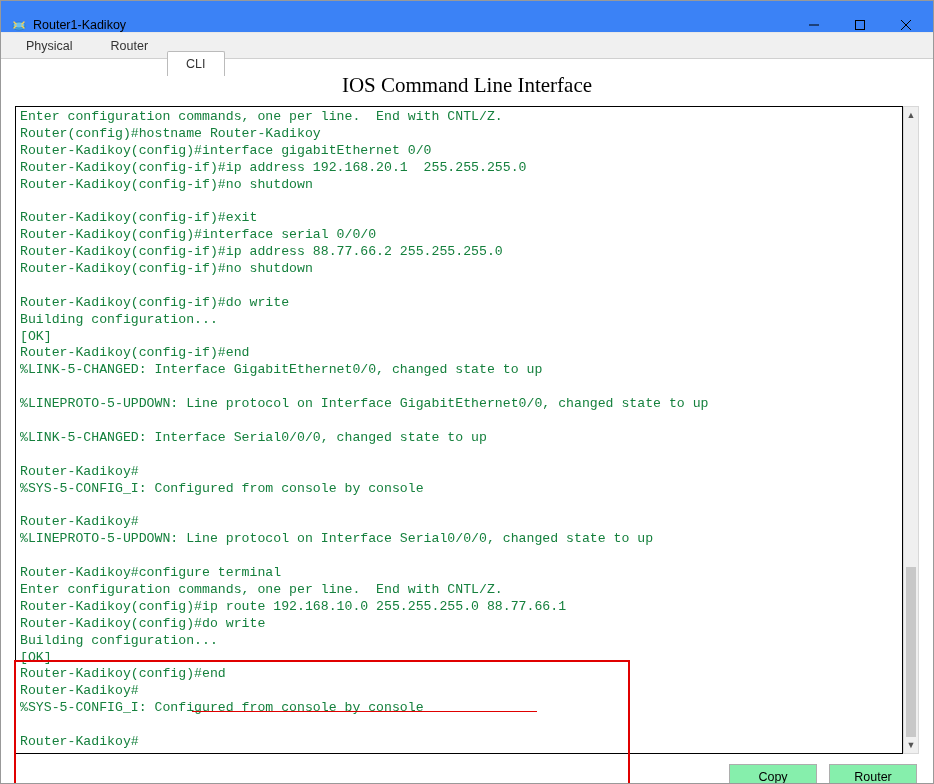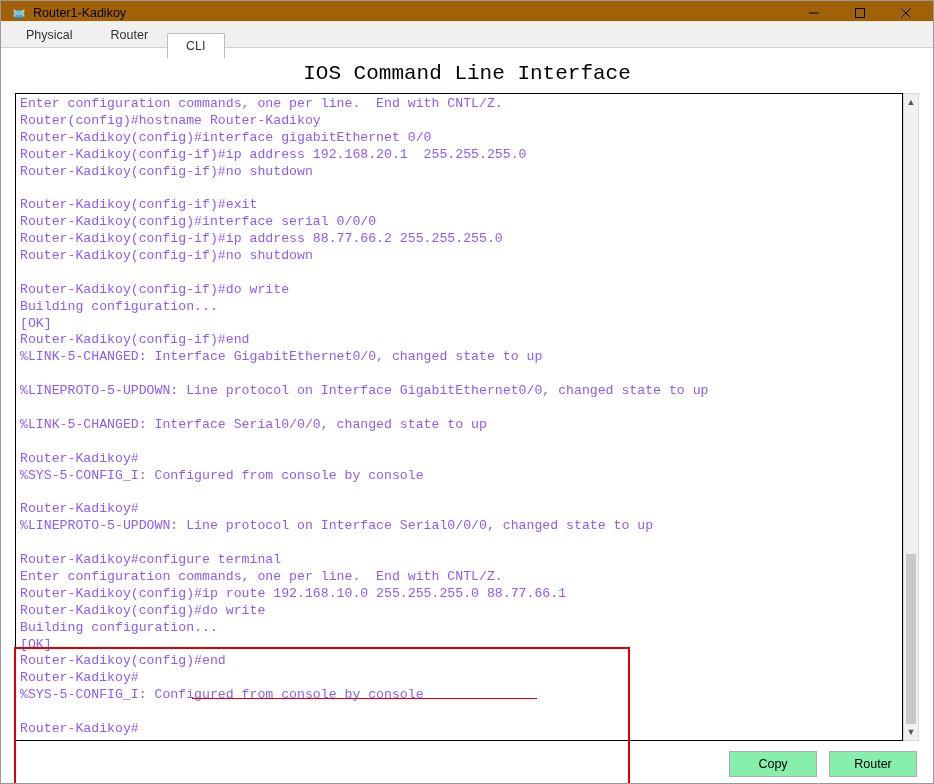--- a/index.html
+++ b/index.html
@@ -12,24 +12,24 @@
       border: 1px solid #999;
     }
     .window {
       width: 100%;
       height: 100%;
       display: flex;
       flex-direction: column;
     }
     .titlebar {
       height: 32px;
-      background: #a16207;
-      display: flex;
-      align-items: center;
-      padding: 4px 4px 0 10px;
+      background: #3b82f6;
+      display: flex;
+      align-items: center;
+      padding: 16px 4px 0 10px;
       border-bottom: 1px solid #e8e8e8;
     }
     .app-icon {
       width: 16px;
       height: 16px;
       margin-right: 6px;
       display: inline-flex;
       align-items: center;
       justify-content: center;
     }
@@ -67,51 +67,51 @@
       color: #333;
       border: 1px solid transparent;
       border-bottom: none;
       position: relative;
       cursor: default;
     }
     .tab.active {
       background: #fff;
       border-color: #bbb;
       border-radius: 2px 2px 0 0;
-      top: 11px;
+      top: 18px;
     }
     .content {
       flex: 1;
       display: flex;
       flex-direction: column;
       padding: 8px 14px 14px 14px;
       background: #fff;
     }
     .heading {
       text-align: center;
       font-size: 21px;
-      font-family: Liberation Mono, monospace;
+      font-family: Liberation Serif, serif;
       margin: 6px 0 8px 0;
     }
     .terminal-wrap {
       position: relative;
       flex: 1;
       min-height: 0;
     }
     .terminal {
       border: 1px solid #000;
       width: calc(100% - 16px);
       height: 100%;
       overflow: hidden;
       padding: 2px 4px 2px 4px;
       font-family: "Courier New", monospace;
       font-size: 13.2px;
       line-height: 1.28;
       white-space: pre;
-      color: #8b5cf6;
+      color: #15803d;
       background: #fff;
     }
     .scrollbar {
       position: absolute;
       right: 0;
       top: 0;
       bottom: 0;
       width: 16px;
       background: #f0f0f0;
       border: 1px solid #d8d8d8;

